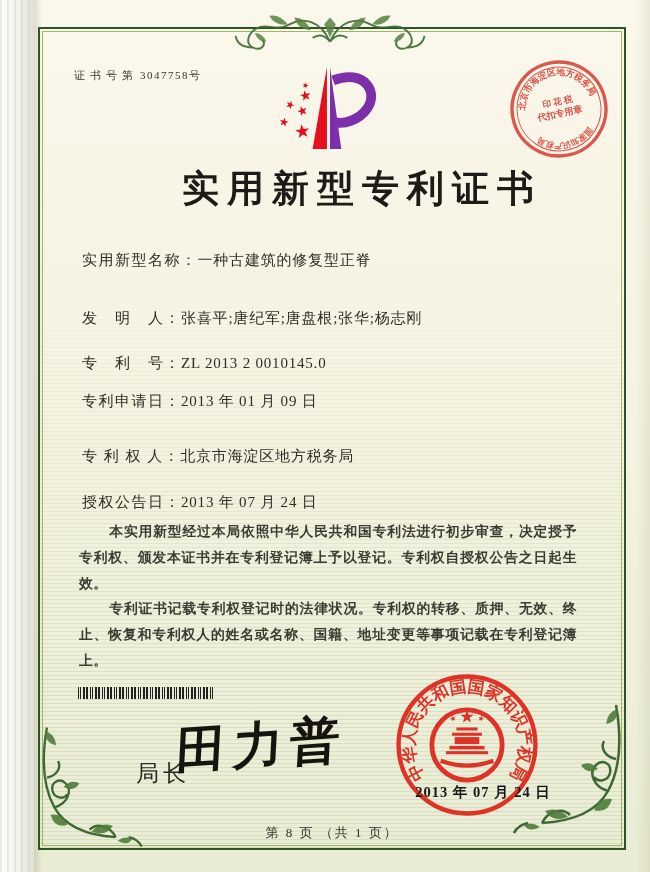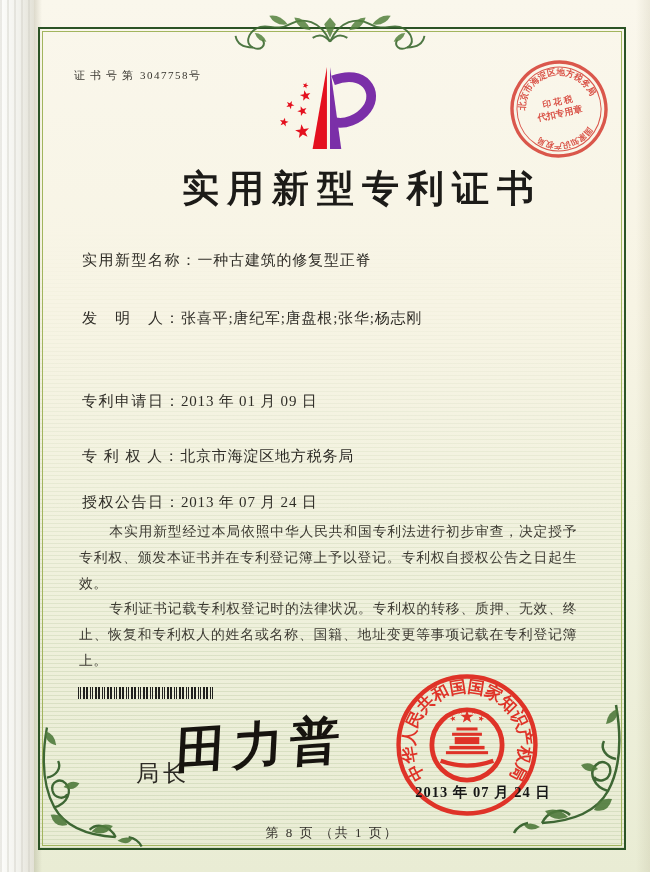--- a/index.html
+++ b/index.html
@@ -37,21 +37,21 @@
     transform:rotate(-12deg);opacity:.92;}
   .title{position:absolute;left:38px;top:164px;width:648px;text-align:center;
     font-size:37px;font-weight:700;letter-spacing:8px;color:#1c1b18;}
   
   .field{position:absolute;left:82px;font-size:15px;color:#2f2d27;white-space:nowrap;letter-spacing:.8px;text-align:center;}
   .flabel{letter-spacing:1.5px;}
   .f1{top:251px}.f2{top:309px}.f3{top:354px}.f4{top:392px}.f5{top:447px}.f6{top:493px}
   
   .paras{position:absolute;left:79px;top:519px;width:498px;font-size:13.8px;line-height:25.8px;
     color:#3c3a32;text-align:justify;}
-  .para{margin:0;text-indent:2.2em;letter-spacing:.4px;}
+  .para{margin:0;text-indent:2.2em;letter-spacing:.4px;font-weight:bold;}
   
   .barcode{position:absolute;left:78px;top:686px;width:178px;height:13px;overflow:hidden;white-space:nowrap;}
   
   .director{position:absolute;left:136px;top:758px;font-size:23px;letter-spacing:4px;color:#2c2a24;}
   .signature{position:absolute;left:176px;top:712px;font-size:50px;font-weight:700;
     font-family:"DejaVu Sans",sans-serif;color:#17140f;letter-spacing:7px;
     transform:rotate(-4deg) skewX(-7deg);}
   
   .seal{position:absolute;left:388px;top:666px;width:158px;height:158px;opacity:.93;}
   .seal-date{position:absolute;left:410px;top:783px;width:146px;text-align:center;
@@ -169,20 +169,23 @@
     </g>
   </svg>
 
   <div class="title">实用新型专利证书</div>
 
   <div class="field f1">
     <span class="flabel">实用新型名称：</span><span class="fvalue">一种古建筑的修复型正脊</span>
   </div>
   <div class="field f2">
     <span class="flabel">发　明　人：</span><span class="fvalue">张喜平;唐纪军;唐盘根;张华;杨志刚</span>
+  </div>
+  <div class="field f3">
+    <span class="flabel">专　利　号：</span><span class="fvalue">ZL 2013 2 0010145.0</span>
   </div>
   <div class="field f4">
     <span class="flabel">专利申请日：</span><span class="fvalue">2013 年 01 月 09 日</span>
   </div>
   <div class="field f5">
     <span class="flabel">专 利 权 人：</span><span class="fvalue">北京市海淀区地方税务局</span>
   </div>
   <div class="field f6">
     <span class="flabel">授权公告日：</span><span class="fvalue">2013 年 07 月 24 日</span>
   </div>

